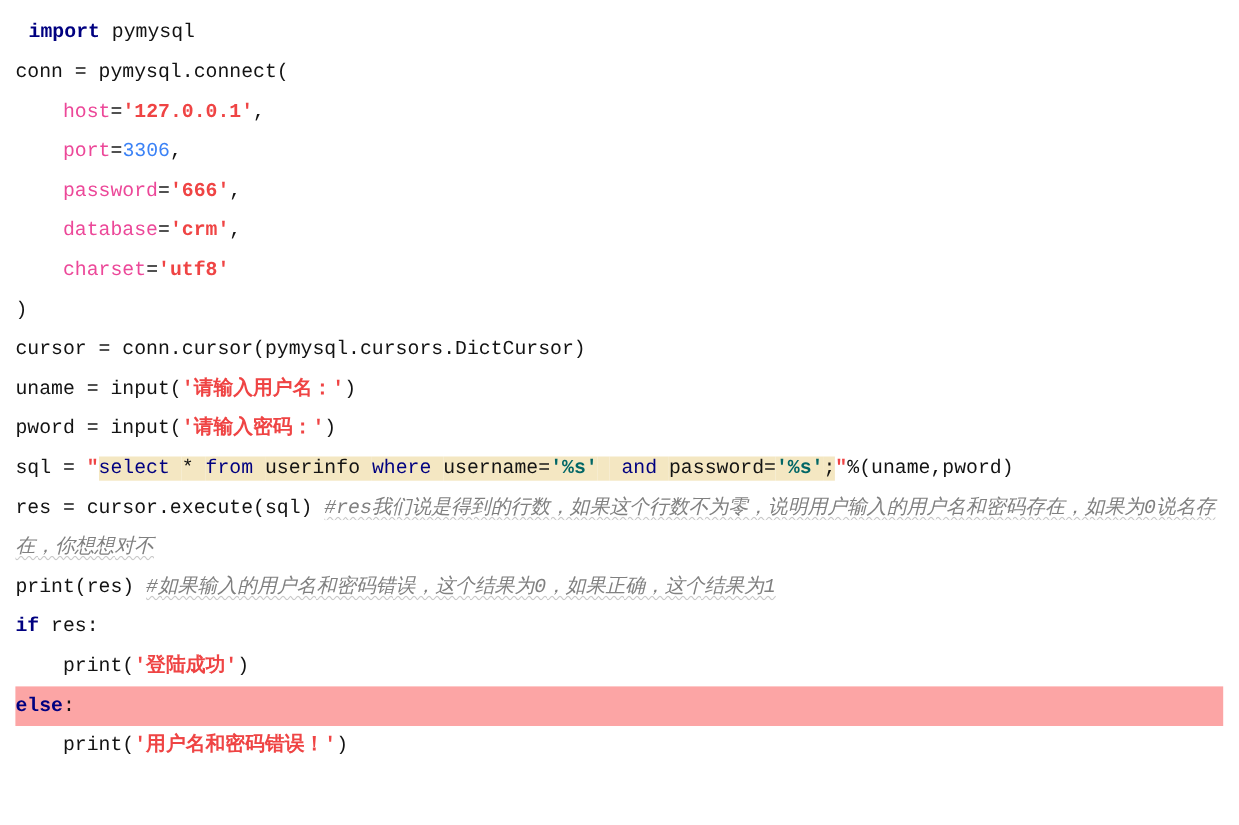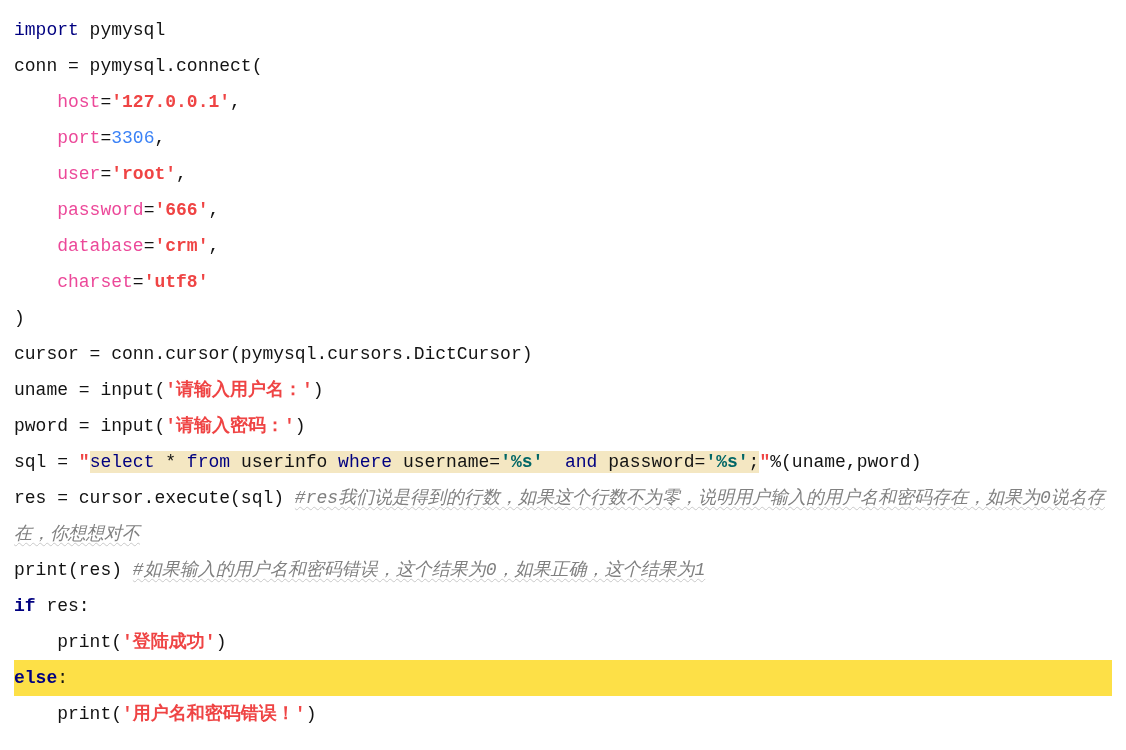--- a/index.html
+++ b/index.html
@@ -10,45 +10,44 @@
     font-size: 18px;
     line-height: 2.0;
     color: #131313;
     width: 1126px;
     box-sizing: border-box;
   }
   .line {
     white-space: pre;
     position: relative;
   }
-  .kw-import { color: #000080; font-weight: normal; }
+  .kw-import { color: #000080; font-weight: bold; margin-left: 12px; }
   .kw-flow   { color: #000080; font-weight: bold; }
   .param     { color: #ec4899; }
   .str       { color: #ef4444; font-weight: bold; }
   .num       { color: #3b82f6; }
   .comment   { color: #808080; font-style: italic; text-decoration: underline wavy #c9c9c9; text-decoration-thickness: 1px; text-underline-offset: 3px; }
   .hlkw      { background: #f4e7c2; color: #000080; font-weight: normal; padding: 1px 0; }
   .hl        { background: #f4e7c2; padding: 1px 0; }
   .hlstr     { background: #f4e7c2; color: #006666; font-weight: bold; padding: 1px 0; }
-  .linehl    { background: #fde047; display: block; width: 100%; }
+  .linehl    { background: #fca5a5; display: block; width: 100%; }
 </style>
 </head>
 <body>
 
 <div>
 
 <div class="line"><span class="kw-import">import</span><span> pymysql</span></div>
 
 <div class="line"><span>conn = pymysql.connect(</span></div>
 
 <div class="line">    <span class="param">host</span><span>=</span><span class="str">'127.0.0.1'</span><span>,</span></div>
 
 <div class="line">    <span class="param">port</span><span>=</span><span class="num">3306</span><span>,</span></div>
 
-<div class="line">    <span class="param">user</span><span>=</span><span class="str">'root'</span><span>,</span></div>
 
 <div class="line">    <span class="param">password</span><span>=</span><span class="str">'666'</span><span>,</span></div>
 
 <div class="line">    <span class="param">database</span><span>=</span><span class="str">'crm'</span><span>,</span></div>
 
 <div class="line">    <span class="param">charset</span><span>=</span><span class="str">'utf8'</span></div>
 
 <div class="line"><span>)</span></div>
 
 <div class="line"><span>cursor = conn.cursor(pymysql.cursors.DictCursor)</span></div>

